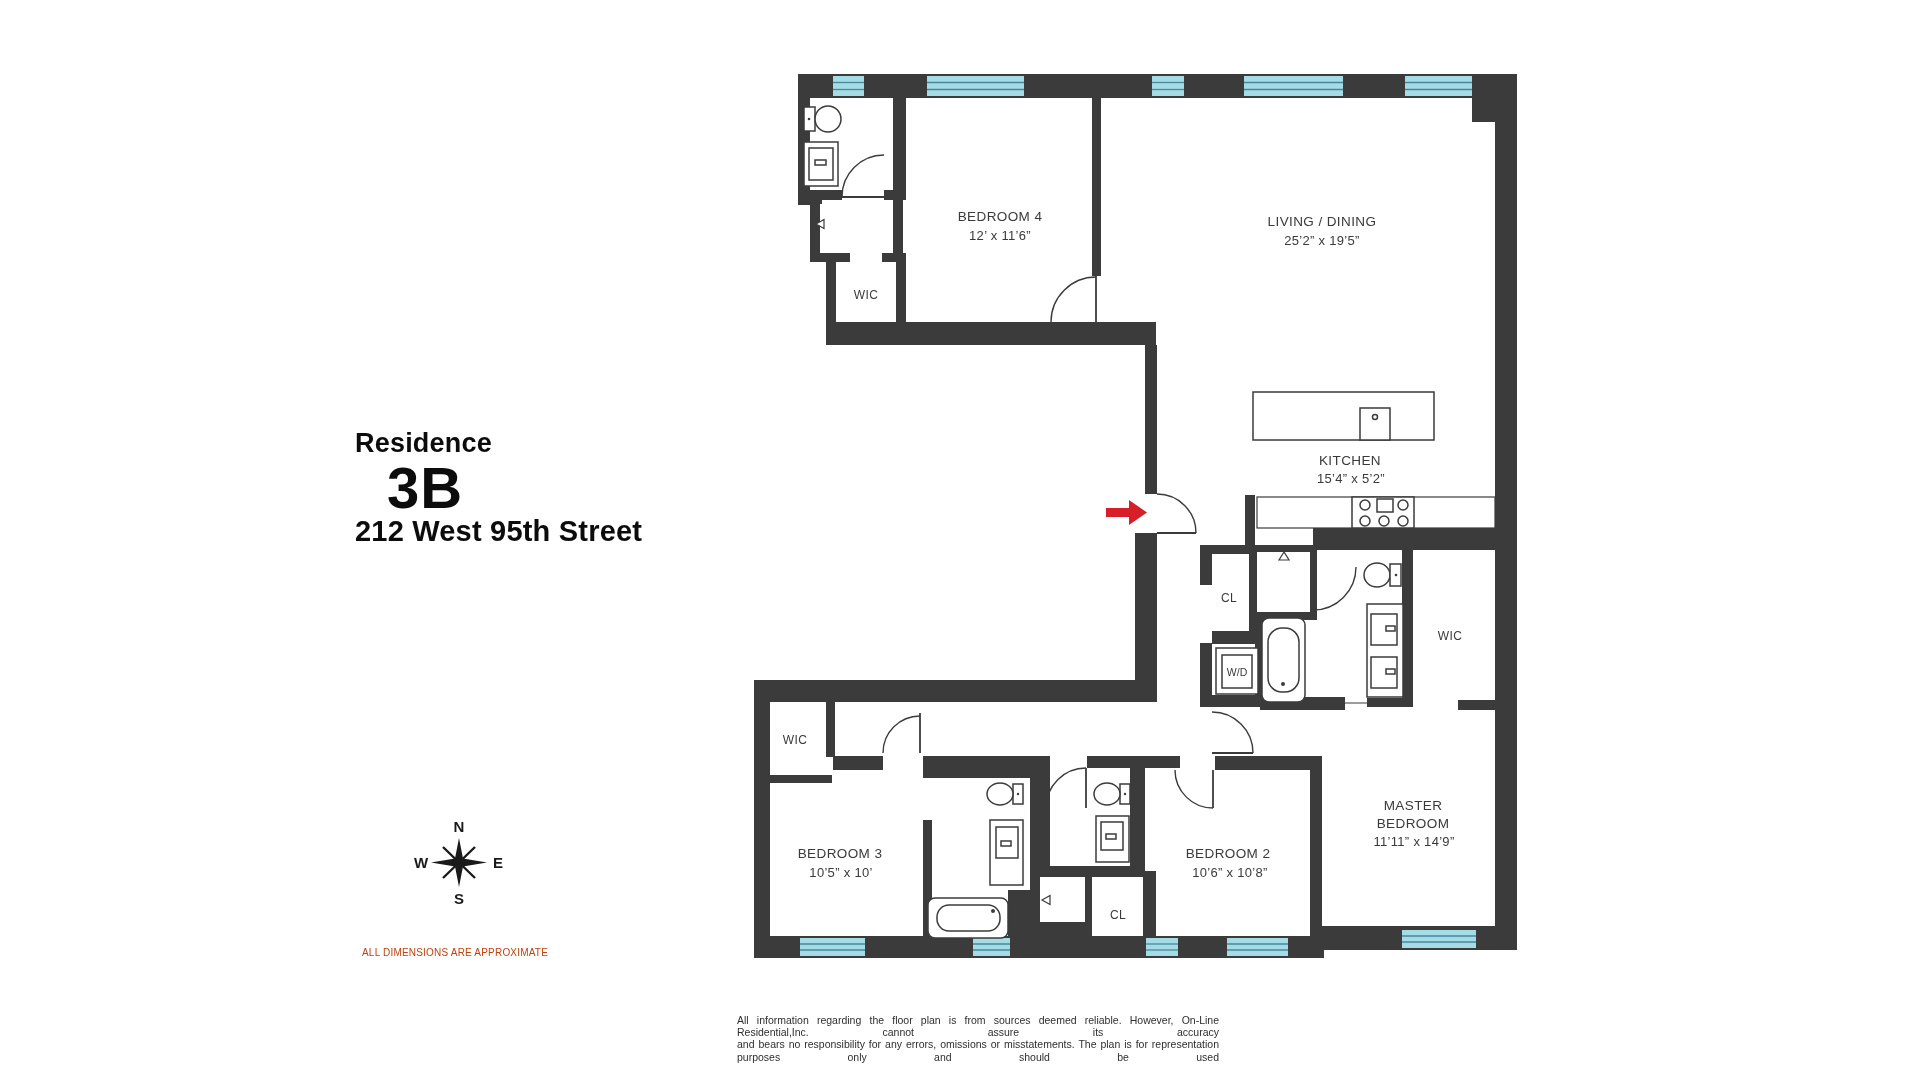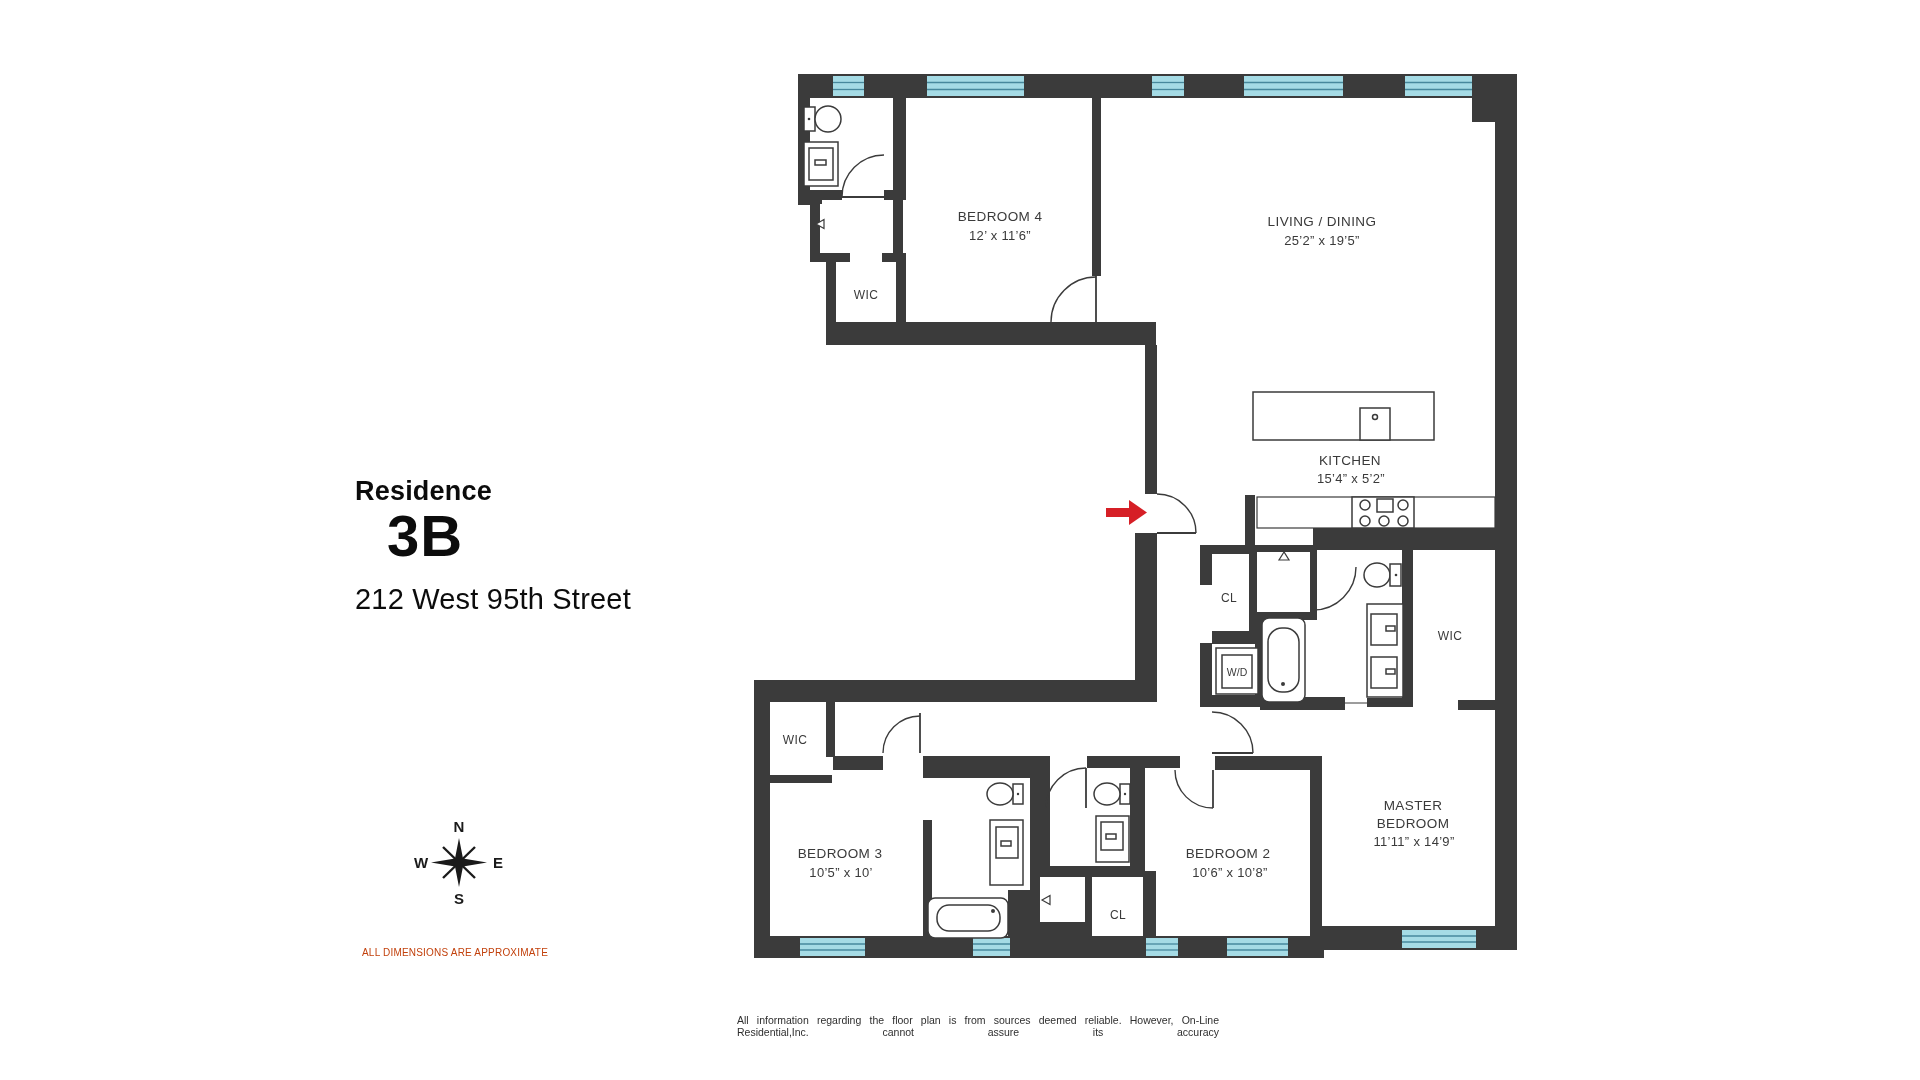--- a/index.html
+++ b/index.html
@@ -1,23 +1,23 @@
 <!DOCTYPE html>
 <html><head>
 <meta charset="utf-8">
 <style>
   html,body{margin:0;padding:0;}
   body{
     width:1920px;height:1080px;position:relative;background:#ffffff;
     font-family:"Liberation Sans", sans-serif;color:#3a3a3a;overflow:hidden;
   }
   .title-block{position:absolute;left:355px;top:430px;color:#0c0c0c;}
-  .title-block .res-label{font-size:27px;font-weight:bold;line-height:1.0;letter-spacing:.2px;margin-top:48px;}
+  .title-block .res-label{font-size:27px;font-weight:bold;line-height:1.0;letter-spacing:.2px;}
   .title-block .res-unit{font-size:58px;font-weight:bold;line-height:1.0;margin-top:2px;letter-spacing:1px;margin-left:32px;}
-  .title-block .res-addr{font-size:29px;font-weight:normal;line-height:1.0;margin-top:20px;letter-spacing:.2px;}
+  .title-block .res-addr{font-size:29px;font-weight:bold;line-height:1.0;margin-top:0;letter-spacing:.2px;}
   .dims-note{position:absolute;left:362px;top:947px;width:230px;font-size:10px;color:#c2410c;letter-spacing:.2px;}
   .disclaimer{
     position:absolute;left:737px;top:1005px;width:482px;
     font-size:10.5px;line-height:1.16;color:#2e2e2e;
     text-align:justify;
     margin-top:9px;
   }
   .disclaimer div{text-align:justify;-moz-text-align-last:justify;text-align-last:justify;}
   svg text{font-family:"Liberation Sans", sans-serif;fill:#3a3a3a;}
   .room-name{font-size:13.5px;letter-spacing:.4px;}
@@ -44,20 +44,21 @@
   <text class="compass-letter" x="49" y="14" text-anchor="middle">N</text>
   <text class="compass-letter" x="49" y="86" text-anchor="middle">S</text>
   <text class="compass-letter" x="88" y="50" text-anchor="middle">E</text>
   <text class="compass-letter" x="11" y="50" text-anchor="middle">W</text>
 </svg>
 
 <div class="dims-note">ALL DIMENSIONS ARE APPROXIMATE</div>
 
 <div class="disclaimer">
   <div>All information regarding the floor plan is from sources deemed reliable. However, On-Line Residential,Inc. cannot assure its accuracy</div>
+  <div>and bears no responsibility for any errors, omissions or misstatements. The plan is for representation purposes only and should be used</div>
 </div>
 
 <svg style="position:absolute;left:0;top:0;" width="1920" height="1080" viewBox="0 0 1920 1080">
 
   <g fill="#3b3b3b" stroke="none">
     <rect x="798" y="74" width="719" height="24"></rect>
     <rect x="1472" y="74" width="45" height="48"></rect>
     <rect x="1495" y="74" width="22" height="876"></rect>
     <rect x="798" y="74" width="12" height="131"></rect>
     <rect x="798" y="195" width="24" height="9"></rect>

